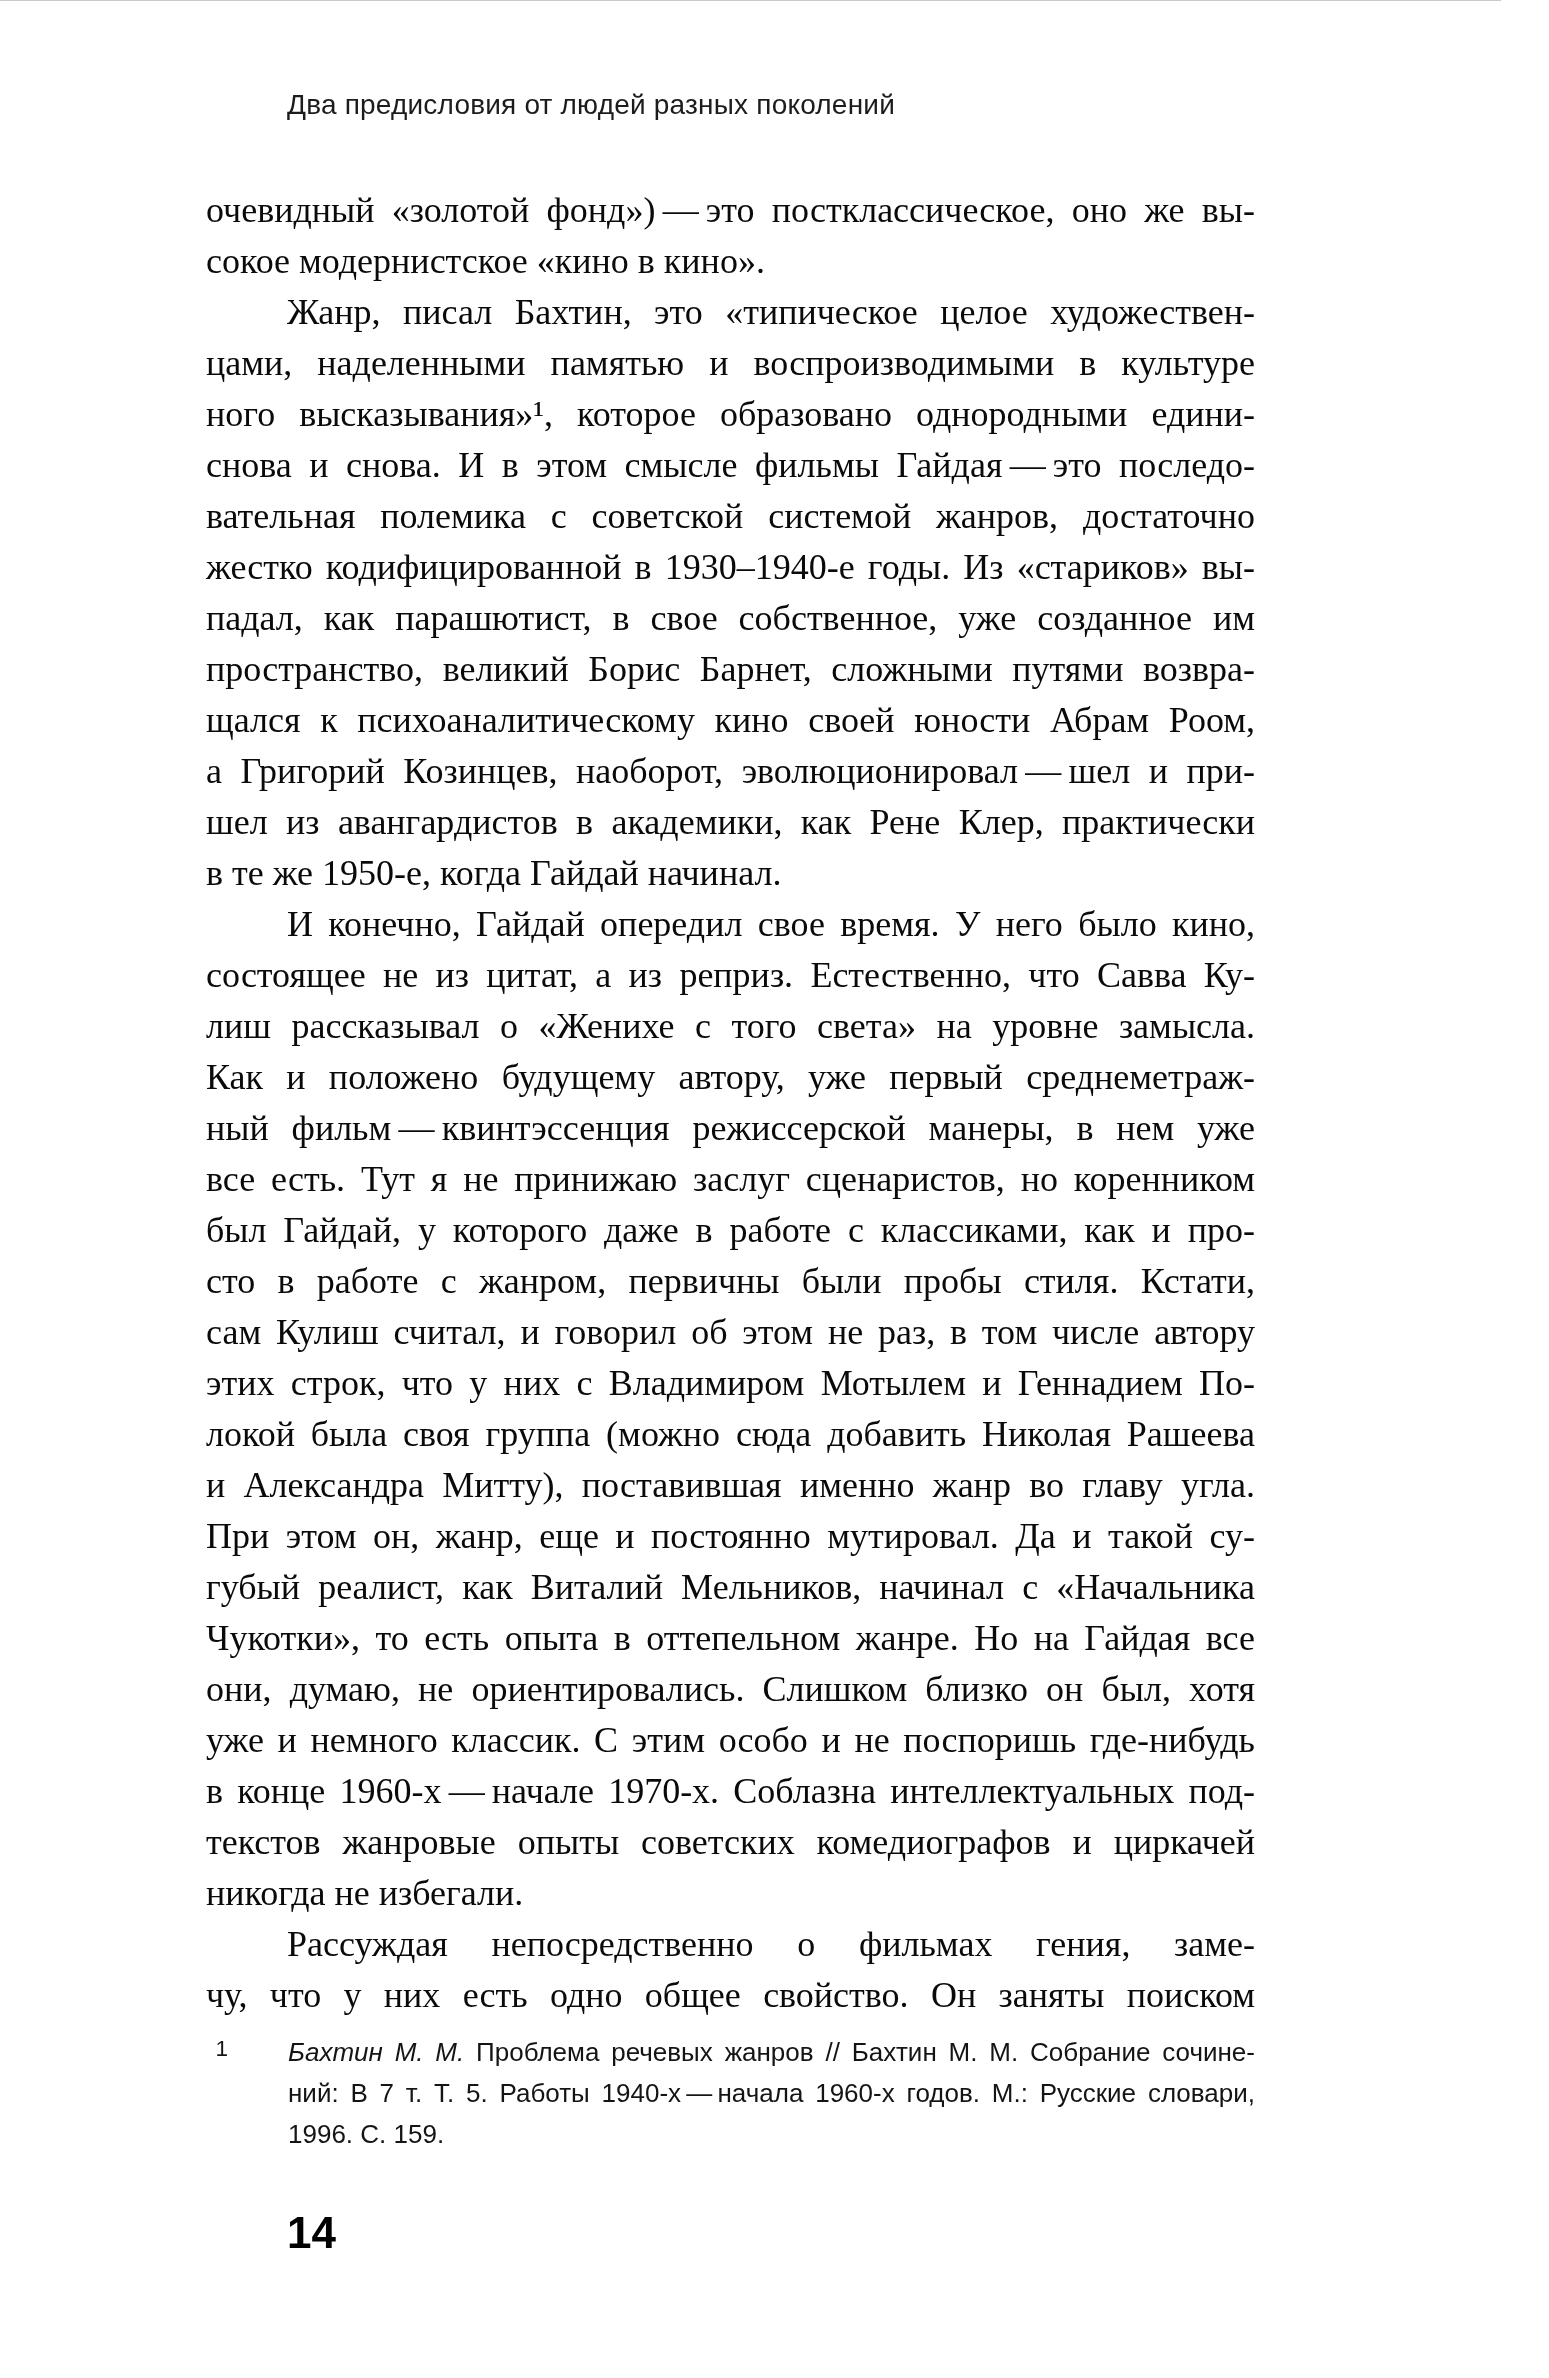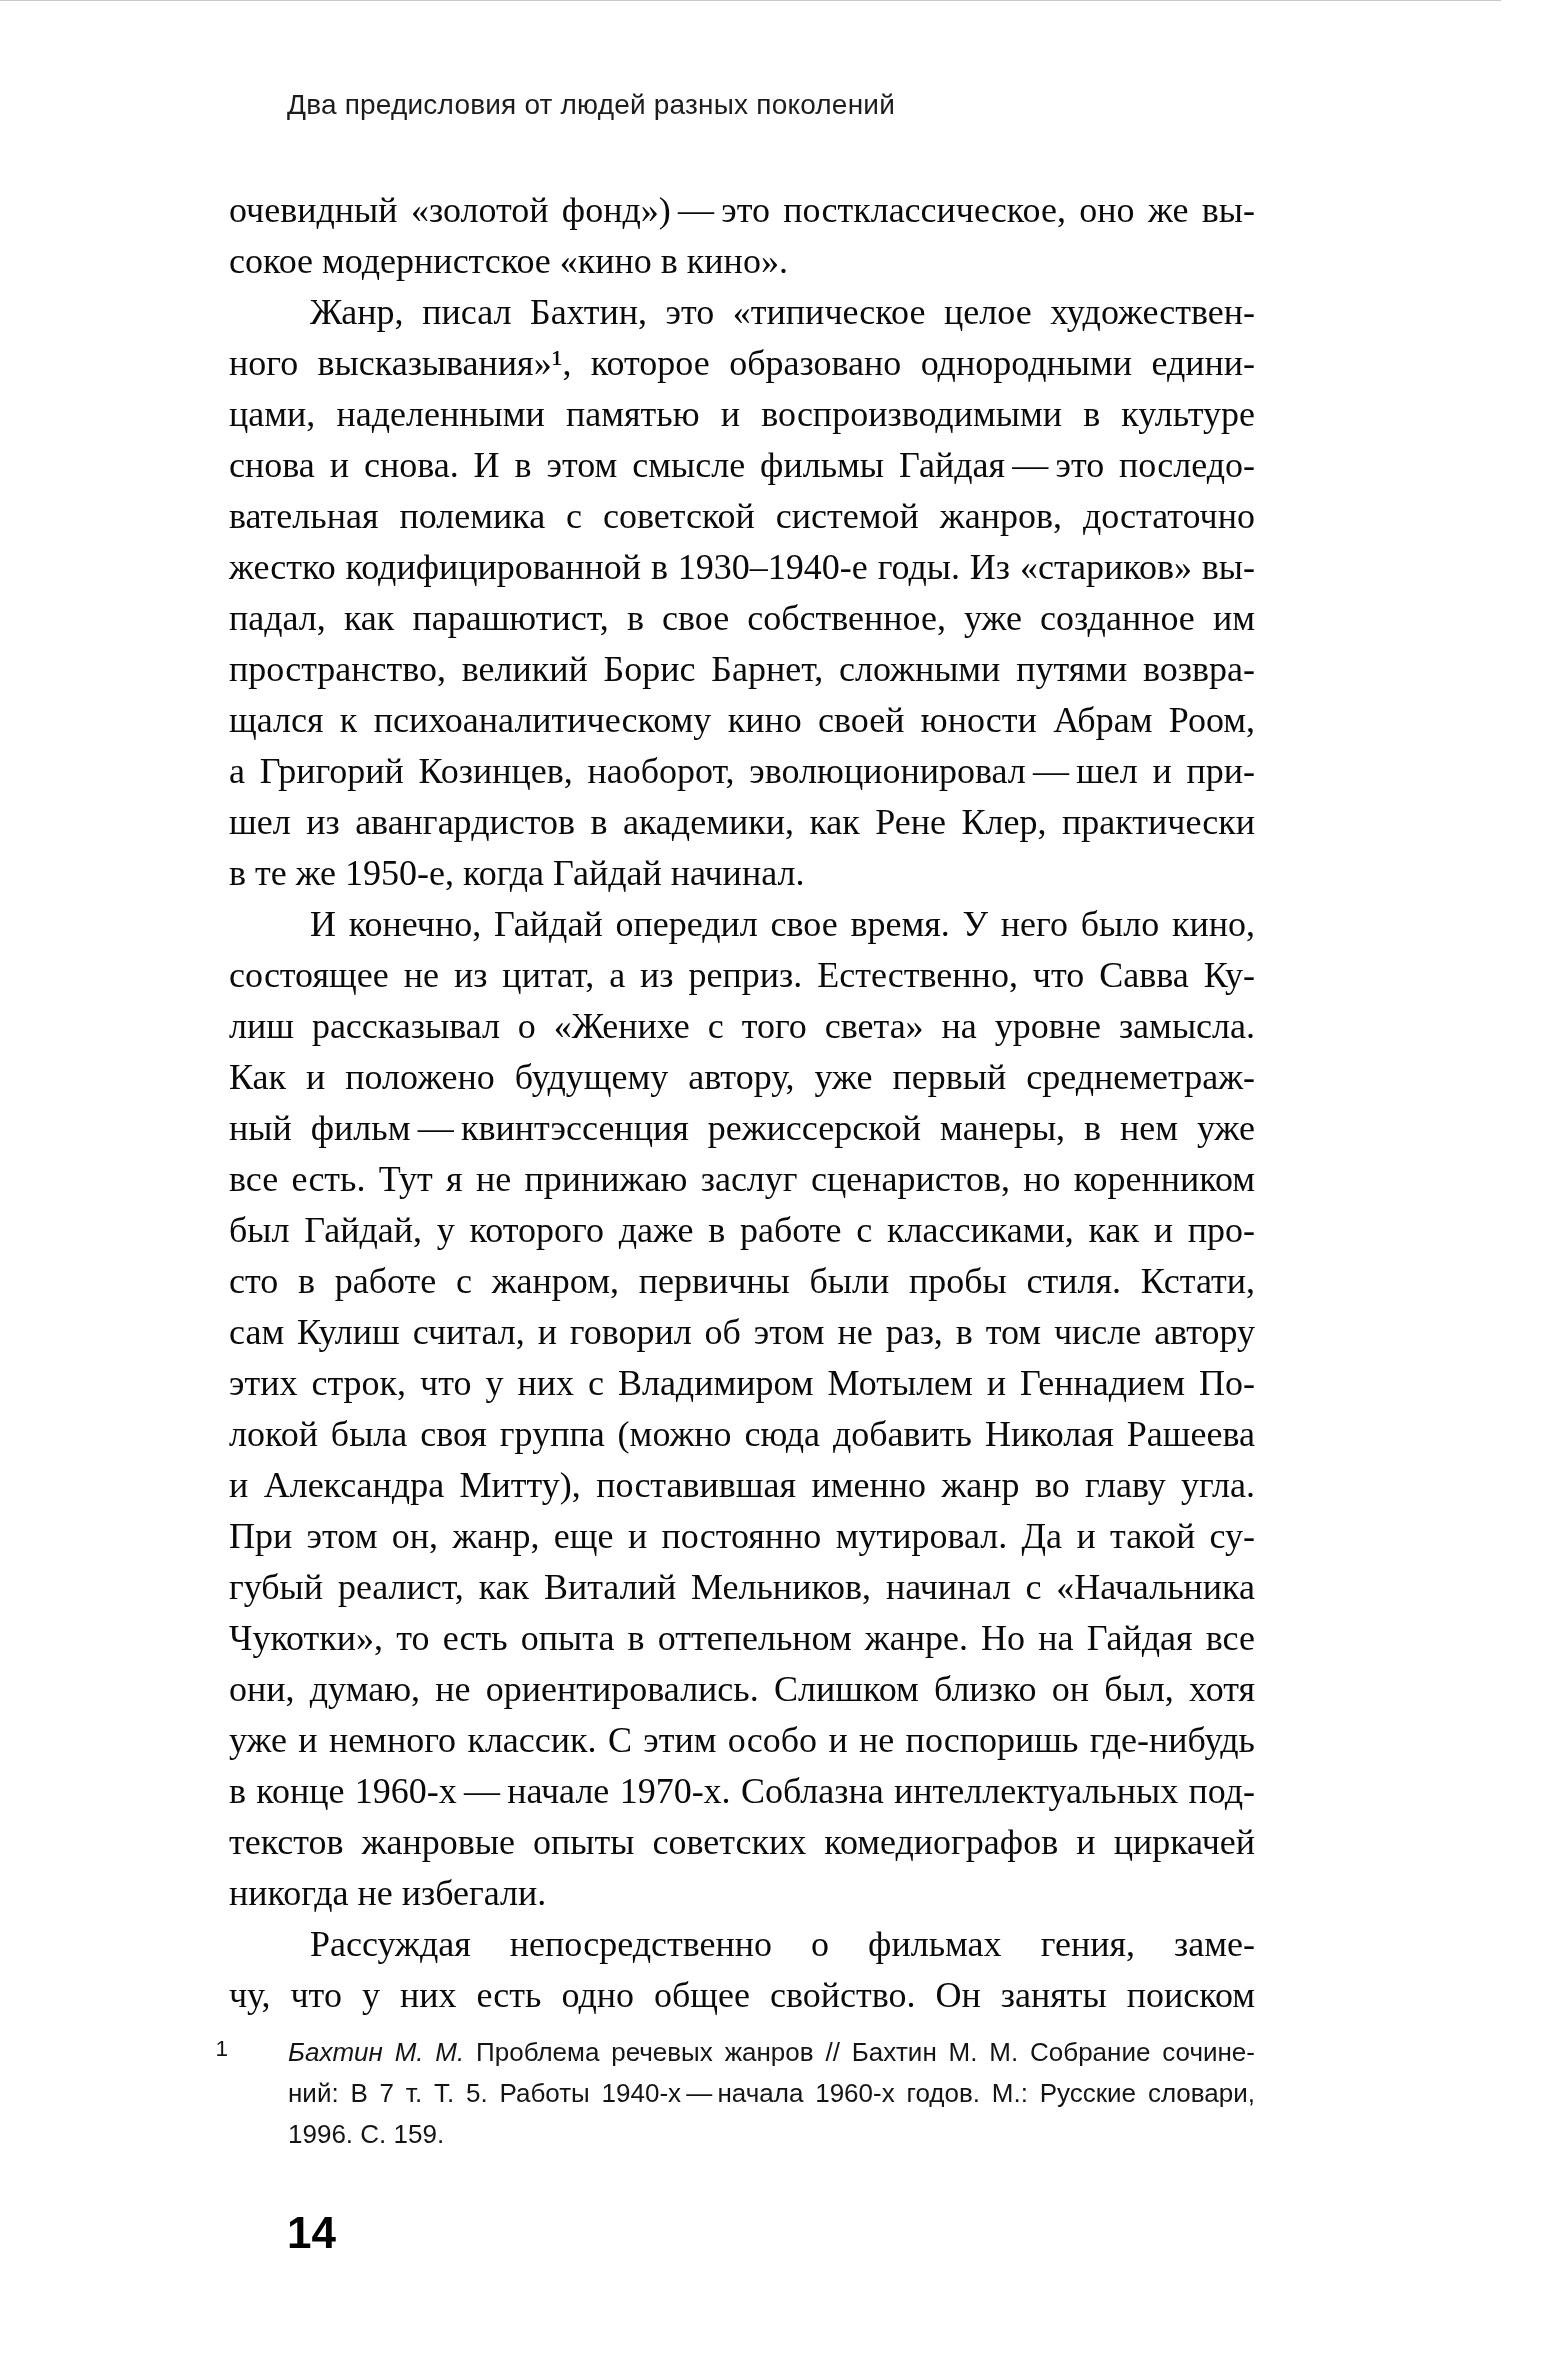--- a/index.html
+++ b/index.html
@@ -34,21 +34,20 @@
     width: 1049px;
     font-family: "Liberation Serif", "DejaVu Serif", serif;
     font-size: 36px;
     color: #0a0a0a;
     font-feature-settings: "onum";
   }
   .line {
     line-height: 51px;
     text-align: justify;
     text-align-last: justify;
-    margin-left: 23px;
   }
   .line.indent { padding-left: 81px; }
   .line.align-left { text-align: left; text-align-last: left; }
 
   .footnote {
     position: absolute;
     left: 206px;
     top: 2031px;
     width: 1049px;
     font-family: "Liberation Sans", sans-serif;
@@ -85,22 +84,22 @@
 <body>
 
 <div class="page">
 
   <div class="running-head">Два предисловия от людей разных поколений</div>
 
   <div class="body-text" id="body-lines">
       <div class="line">очевидный «золотой фонд») — это постклассическое, оно же вы-</div>
       <div class="line align-left">сокое модернистское «кино в кино».</div>
       <div class="line indent">Жанр, писал Бахтин, это «типическое целое художествен-</div>
+      <div class="line">цами, наделенными памятью и воспроизводимыми в культуре</div>
       <div class="line">ного высказывания»¹, которое образовано однородными едини-</div>
-      <div class="line">цами, наделенными памятью и воспроизводимыми в культуре</div>
       <div class="line">снова и снова. И в этом смысле фильмы Гайдая — это последо-</div>
       <div class="line">вательная полемика с советской системой жанров, достаточно</div>
       <div class="line">жестко кодифицированной в 1930–1940-е годы. Из «стариков» вы-</div>
       <div class="line">падал, как парашютист, в свое собственное, уже созданное им</div>
       <div class="line">пространство, великий Борис Барнет, сложными путями возвра-</div>
       <div class="line">щался к психоаналитическому кино своей юности Абрам Роом,</div>
       <div class="line">а Григорий Козинцев, наоборот, эволюционировал — шел и при-</div>
       <div class="line">шел из авангардистов в академики, как Рене Клер, практически</div>
       <div class="line align-left">в те же 1950-е, когда Гайдай начинал.</div>
       <div class="line indent">И конечно, Гайдай опередил свое время. У него было кино,</div>

